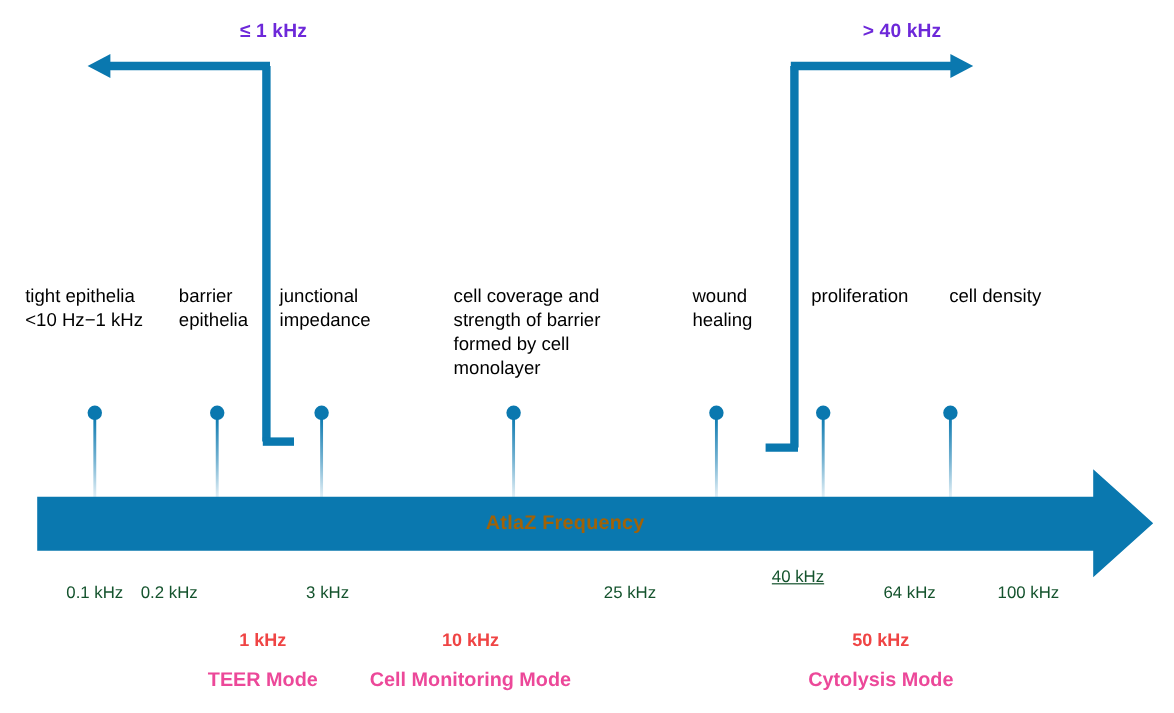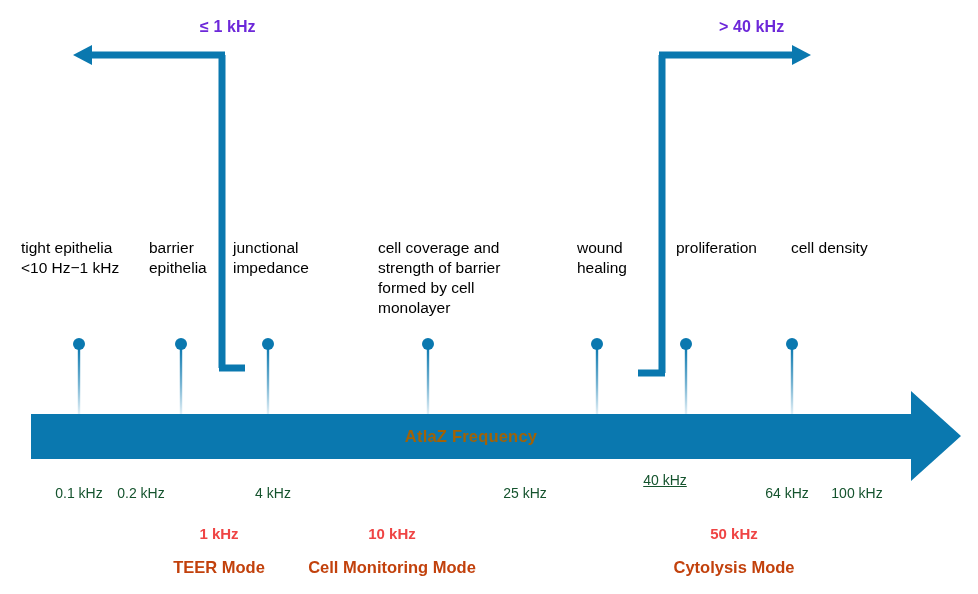--- a/index.html
+++ b/index.html
@@ -55,21 +55,21 @@
     font-size: 15px;
     font-weight: bold;
     color: #ef4444;
     white-space: nowrap;
     transform: translateX(-50%);
   }
   .mode-name {
     position: absolute;
     font-size: 16.5px;
     font-weight: bold;
-    color: #c2410c;
+    color: #ec4899;
     white-space: nowrap;
     transform: translateX(-50%);
   }
 
   
   #freq-bar-label {
     position: absolute;
     left: 31px;
     top: 414px;
     width: 880px;
@@ -185,24 +185,24 @@
 
   <div class="descriptor" style="left:577px; top:238px; width:78px;">wound
 healing</div>
 
   <div class="descriptor" style="left:676px; top:238px; width:108px;">proliferation</div>
 
   <div class="descriptor" style="left:791px; top:238px; width:106px;">cell density</div>
 
   <div class="tick-label" style="left:79px; top:485px;">0.1 kHz</div>
   <div class="tick-label" style="left:141px; top:485px;">0.2 kHz</div>
-  <div class="tick-label" style="left:273px; top:485px;">4 kHz</div>
+  <div class="tick-label" style="left:273px; top:485px;">3 kHz</div>
   <div class="tick-label" style="left:525px; top:485px;">25 kHz</div>
   <div class="tick-label" style="left:665px; top:472px;text-decoration:underline;">40 kHz</div>
-  <div class="tick-label" style="left:787px; top:485px;">64 kHz</div>
+  <div class="tick-label" style="left:758px; top:485px;">64 kHz</div>
   <div class="tick-label" style="left:857px; top:485px;">100 kHz</div>
 
   <div class="mode-freq" style="left:219px; top:525px;">1 kHz</div>
   <div class="mode-name" style="left:219px; top:558px;">TEER Mode</div>
 
   <div class="mode-freq" style="left:392px; top:525px;">10 kHz</div>
   <div class="mode-name" style="left:392px; top:558px;">Cell Monitoring Mode</div>
 
   <div class="mode-freq" style="left:734px; top:525px;">50 kHz</div>
   <div class="mode-name" style="left:734px; top:558px;">Cytolysis Mode</div>

